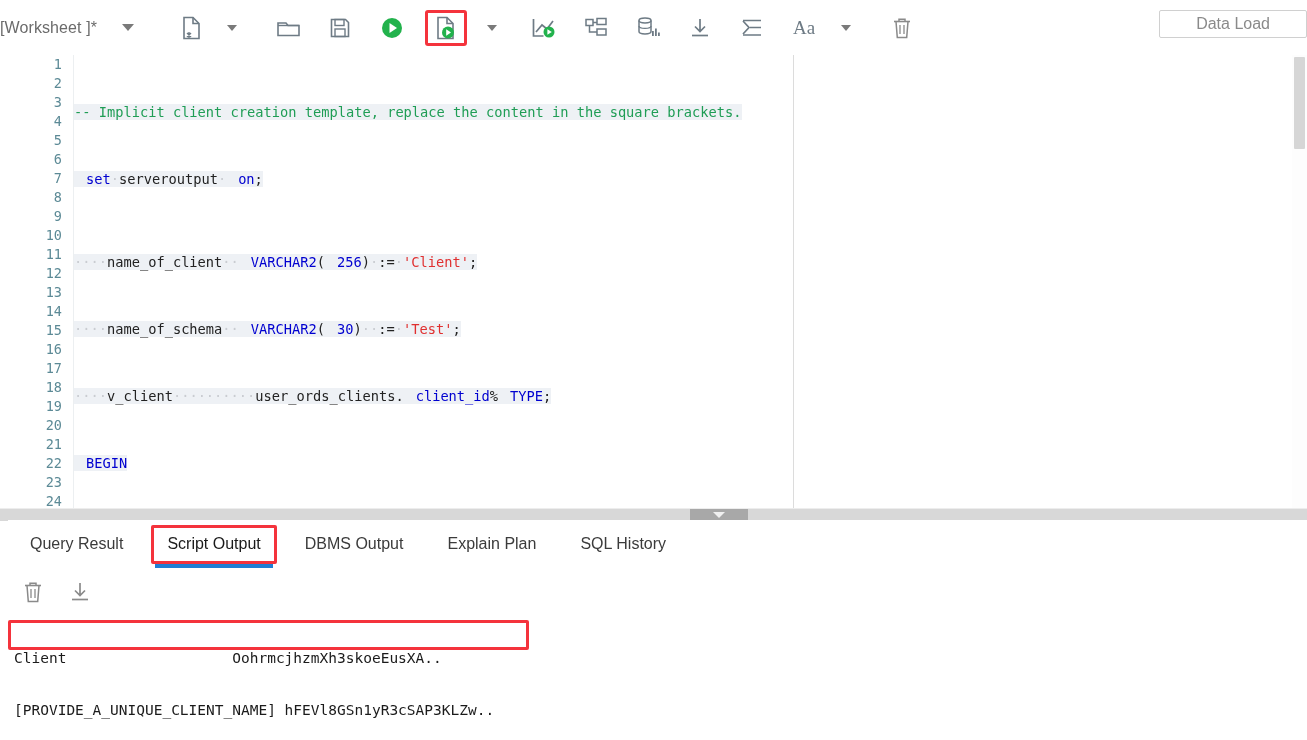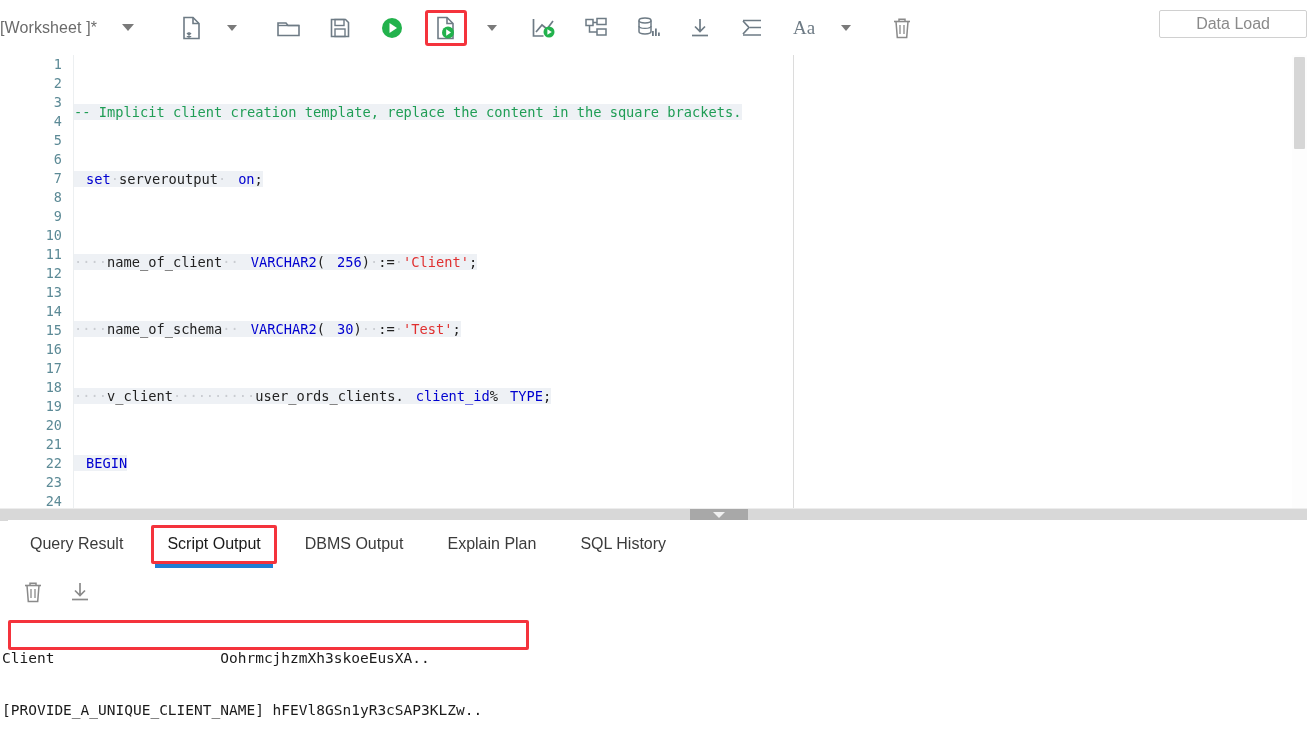--- a/index.html
+++ b/index.html
@@ -127,21 +127,21 @@
     display:flex;align-items:center;
   }
   .outbar .ob{margin-left:22px;cursor:pointer;display:flex;align-items:center;}
 
   
   .outarea{
     position:absolute;left:0;top:616px;width:1307px;height:124px;background:#fff;
     font-family:"DejaVu Sans Mono", monospace;font-size:14.5px;color:#1b1b1b;
     white-space:pre;
   }
-  .outarea .oline{height:20px;line-height:20px;padding-left:2px;}
+  .outarea .oline{height:20px;line-height:20px;padding-left:14px;}
   .out-hl{
     position:absolute;left:8px;top:620px;width:521px;height:30px;
     border:3px solid #f4333c;box-sizing:border-box;border-radius:2px;
     pointer-events:none;
   }
 </style>
 </head>
 <body>
 
 <div class="app">

